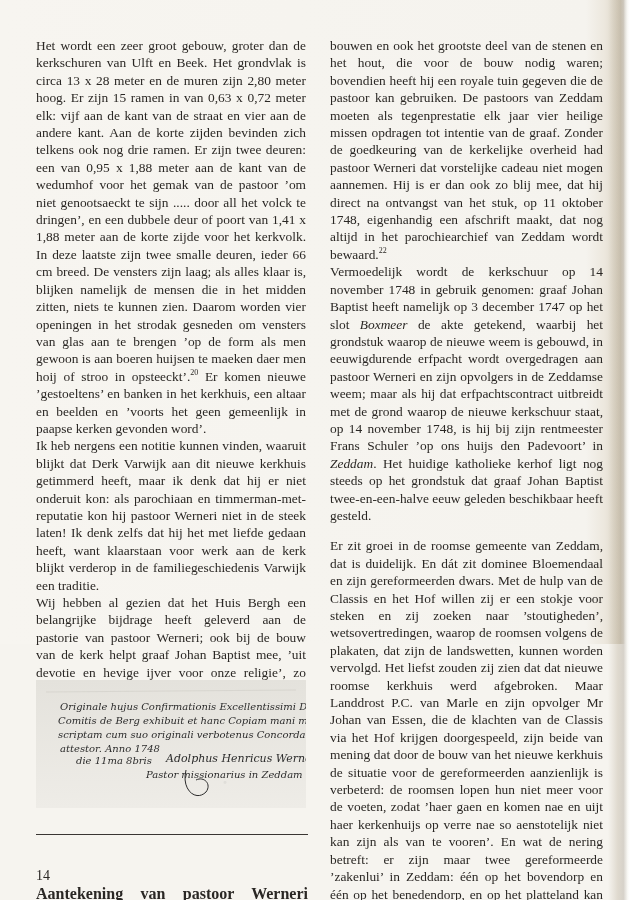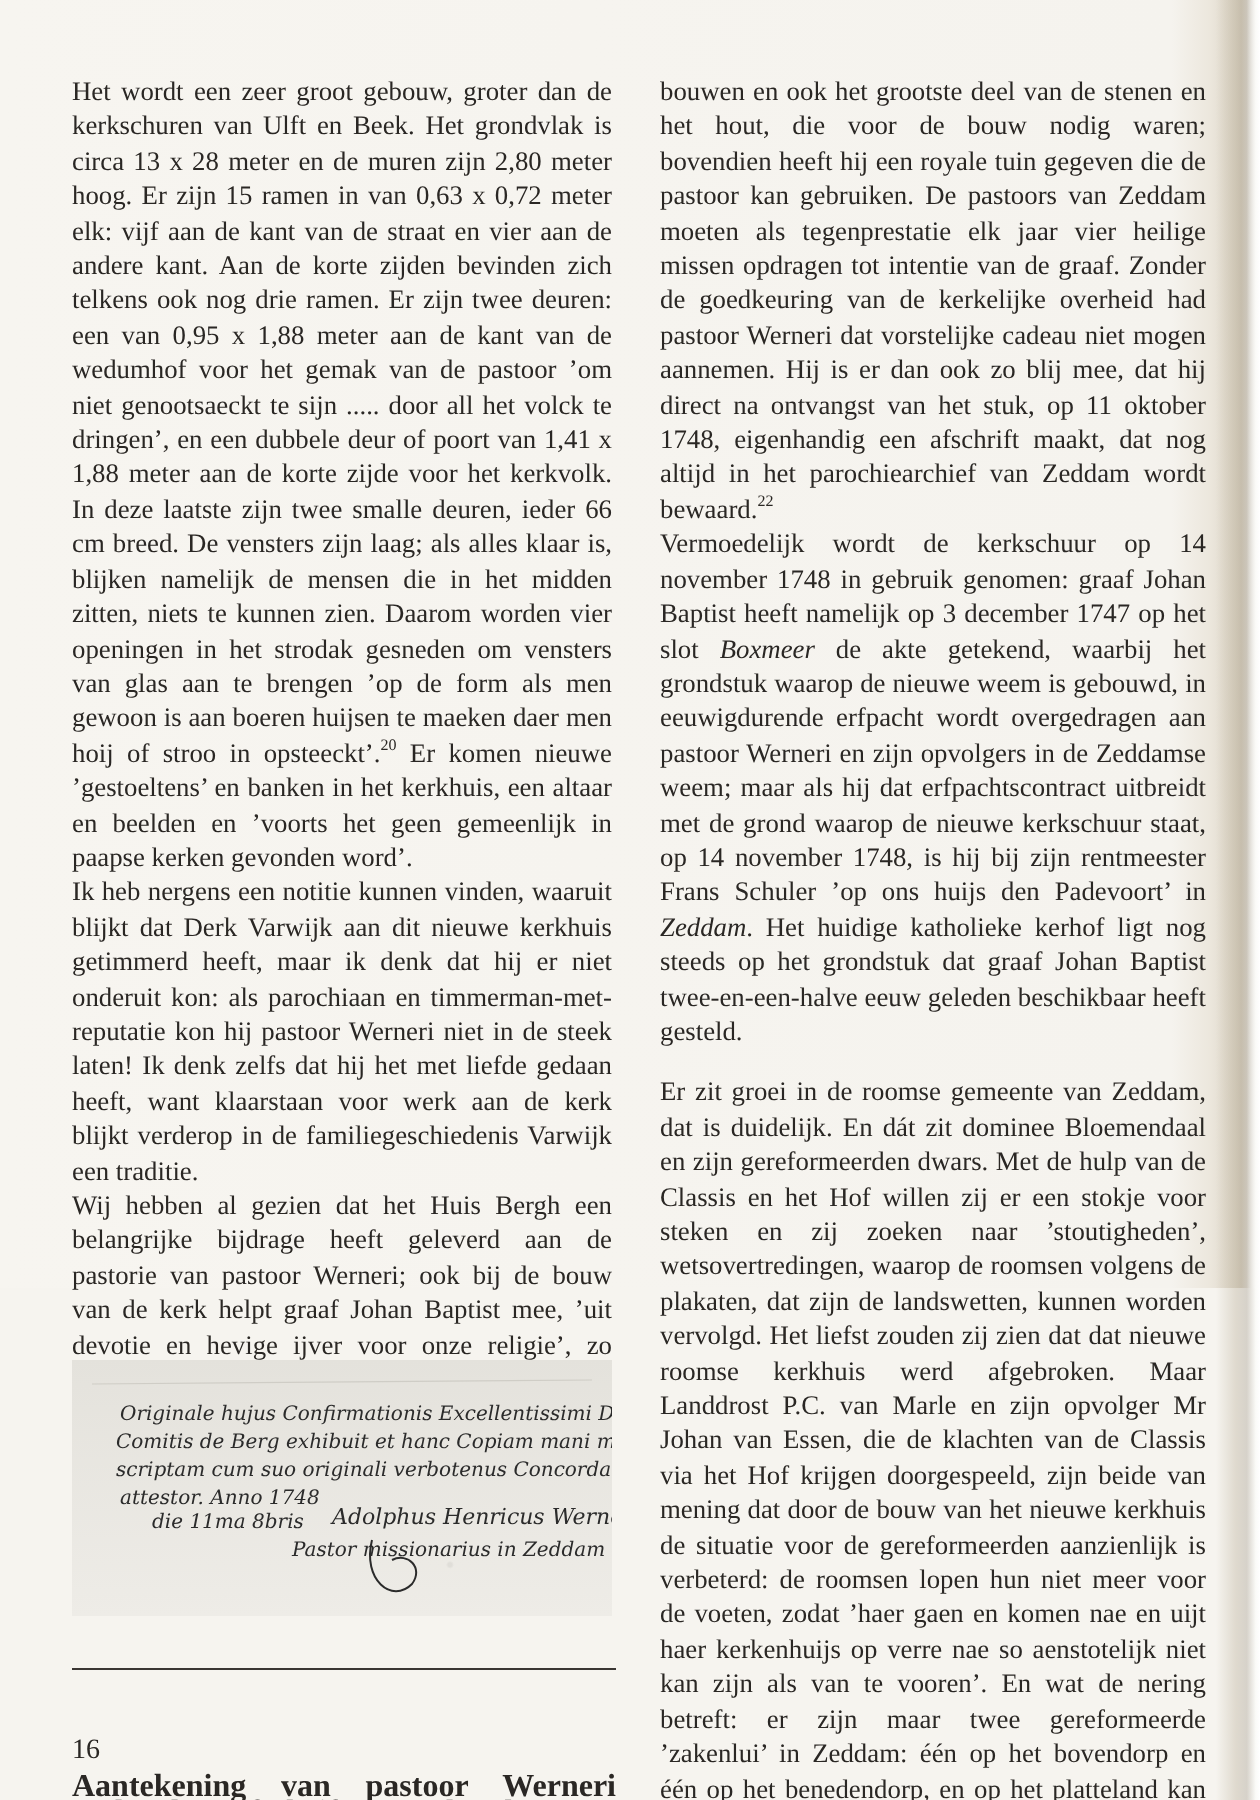--- a/index.html
+++ b/index.html
@@ -76,21 +76,21 @@
       <text class="hand" x="40" y="84">die 11ma 8bris</text>
       <text class="hand" x="130" y="82" style="font-size:11px">Adolphus Henricus Werneri</text>
       <text class="hand" x="110" y="98" style="font-size:10px">Pastor missionarius in Zeddam 1748</text>
       <path d="M150 90 C 145 110, 160 122, 170 112 C 176 104, 168 96, 160 100" stroke="#2b2b2b" stroke-width="1" fill="none"></path>
       <path d="M10 12 L260 10" stroke="#cfcdc6" stroke-width="0.6"></path>
     </svg>
   </div>
 
   <div class="rule"></div>
   <div class="caption">Aantekening van pastoor Werneri onder het afschrift van de akte van Mgr Crivelli van 1748 met zijn handtekening.</div>
-  <div class="pagenum">16</div>
+  <div class="pagenum">14</div>
 
   <div class="col right">
     <p><span>bouwen en ook het grootste deel van de stenen en het hout, die voor de bouw nodig waren; bovendien heeft hij een royale tuin gegeven die de pastoor kan gebruiken. De pastoors van Zeddam moeten als tegenprestatie elk jaar vier heilige missen opdragen tot intentie van de graaf. Zonder de goedkeuring van de kerkelijke overheid had pastoor Werneri dat vorstelijke cadeau niet mogen aannemen. Hij is er dan ook zo blij mee, dat hij direct na ontvangst van het stuk, op 11 oktober 1748, eigenhandig een afschrift maakt, dat nog altijd in het parochiearchief van Zeddam wordt bewaard.</span><sup>22</sup></p>
     <p><span>Vermoedelijk wordt de kerkschuur op 14 november 1748 in gebruik genomen: graaf Johan Baptist heeft namelijk op 3 december 1747 op het slot </span><em>Boxmeer</em><span> de akte getekend, waarbij het grondstuk waarop de nieuwe weem is gebouwd, in eeuwigdurende erf­pacht wordt overgedragen aan pastoor Werneri en zijn opvolgers in de Zeddamse weem; maar als hij dat erfpachtscontract uitbreidt met de grond waarop de nieuwe kerkschuur staat, op 14 november 1748, is hij bij zijn rentmeester Frans Schuler ’op ons huijs den Padevoort’ in </span><em>Zeddam</em><span>. Het huidige katholieke kerhof ligt nog steeds op het grondstuk dat graaf Johan Baptist twee-en-een-halve eeuw geleden be­schikbaar heeft gesteld.</span></p>
     <p class="gap">Er zit groei in de roomse gemeente van Zeddam, dat is duidelijk. En dát zit dominee Bloemendaal en zijn gereformeerden dwars. Met de hulp van de Classis en het Hof willen zij er een stokje voor steken en zij zoeken naar ’stoutigheden’, wetsovertredingen, waarop de roomsen volgens de plakaten, dat zijn de landswetten, kunnen worden vervolgd. Het liefst zouden zij zien dat dat nieuwe roomse kerkhuis werd afgebroken. Maar Landdrost P.C. van Marle en zijn opvolger Mr Johan van Essen, die de klachten van de Classis via het Hof krijgen doorge­speeld, zijn beide van mening dat door de bouw van het nieuwe kerkhuis de situatie voor de gerefor­meerden aanzienlijk is verbeterd: de roomsen lopen hun niet meer voor de voeten, zodat ’haer gaen en komen nae en uijt haer kerkenhuijs op verre nae so aenstotelijk niet kan zijn als van te vooren’. En wat de nering betreft: er zijn maar twee gereformeerde ’zakenlui’ in Zeddam: één op het bovendorp en één op het benedendorp, en op het platteland kan iedereen vrij een huis neerzetten en daarin nering doen en herberg houden.</p>
 
   </div>
 </div>
 
 </body></html>

